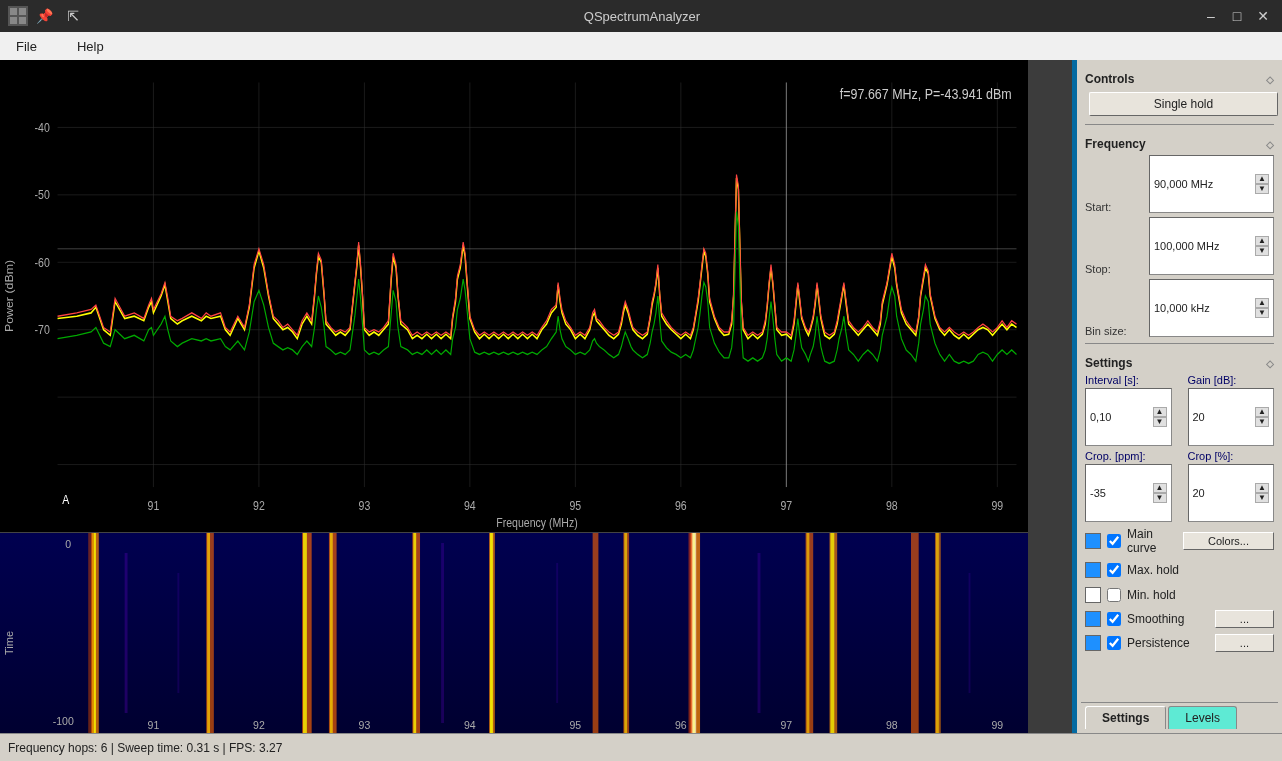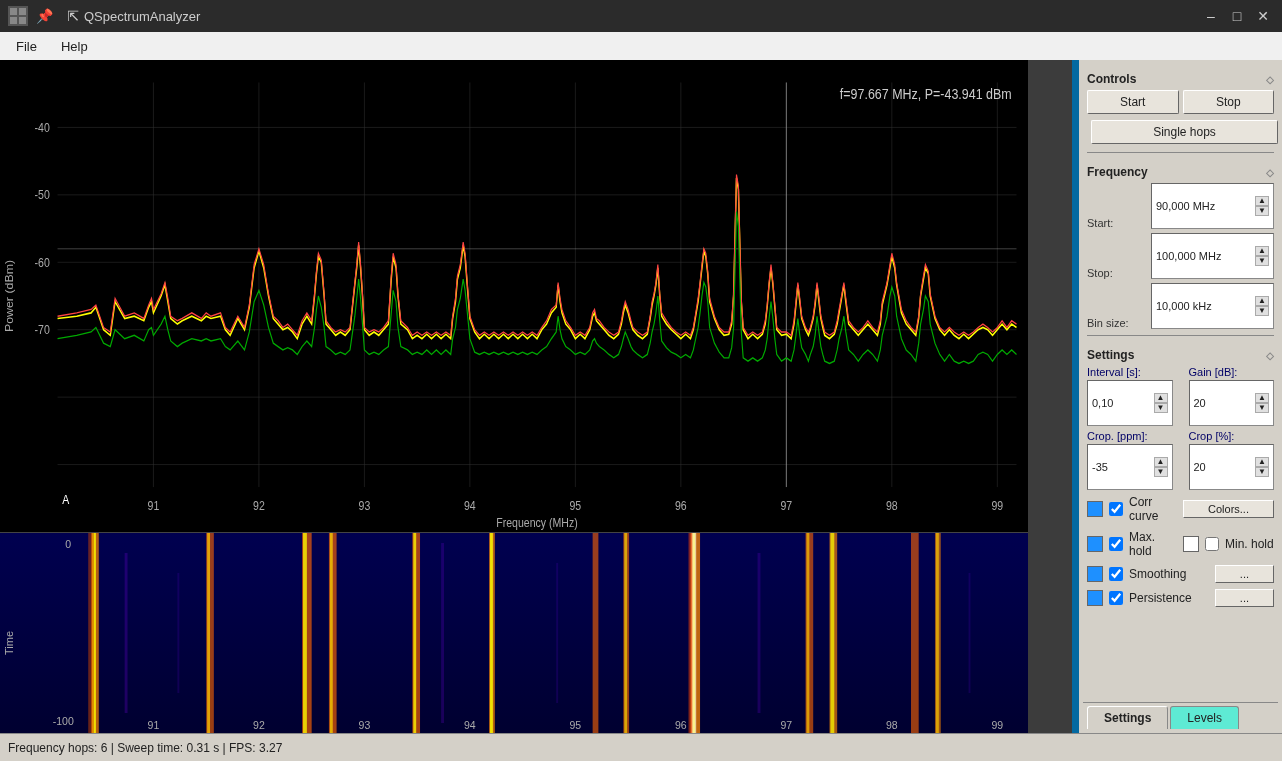--- a/index.html
+++ b/index.html
@@ -9,38 +9,38 @@
     #titlebar {
       background: #2b2b2b;
       height: 32px;
       display: flex;
       align-items: center;
       justify-content: space-between;
       padding: 0 8px;
       user-select: none;
     }
     #titlebar-left { display: flex; align-items: center; gap: 6px; }
-    #titlebar-center { flex: 1; color: #ccc; font-size: 13px; }
+    #titlebar-center { flex: 1; text-align: center; color: #ccc; font-size: 13px; }
     #titlebar-right { display: flex; align-items: center; gap: 4px; }
     .title-btn {
       width: 22px; height: 22px;
       border: none; background: transparent; color: #ccc;
       cursor: pointer; font-size: 14px; display: flex; align-items: center; justify-content: center;
       border-radius: 3px;
     }
     .app-icon { width: 20px; height: 20px; background: #555; display: flex; align-items: center; justify-content: center; }
 
     
     #menubar {
       background: #f0f0f0;
       height: 28px;
       display: flex;
       align-items: center;
       padding: 0 8px;
-      gap: 8px;
+      gap: 24px;
       color: #222;
     }
     .menu-item {
       padding: 3px 8px;
       cursor: pointer;
       font-size: 13px;
       border-radius: 2px;
     }
 
     
@@ -70,21 +70,21 @@
     #waterfall-plot {
       height: 200px;
       position: relative;
       background: #000040;
     }
 
     
     #controls-panel {
       width: 210px;
       background: #d4d0c8;
-      border-left: 7px solid #0369a1;
+      border-left: 5px solid #0369a1;
       display: flex;
       flex-direction: column;
       overflow-y: auto;
       padding: 4px;
       margin-left: 44px;
     }
 
     .section-header {
       display: flex;
       justify-content: space-between;
@@ -133,21 +133,21 @@
     .field-label {
       color: #333;
       font-size: 11px;
       min-width: 60px;
     }
     .spin-input {
       background: #fff;
       border: 1px solid #888;
       border-top-color: #666;
       border-left-color: #666;
-      padding: 12px 4px;
+      padding: 18px 4px;
       font-size: 11px;
       color: #222;
       flex: 1;
       display: flex;
       align-items: center;
       justify-content: space-between;
     }
     .spin-arrows { display: flex; flex-direction: column; gap: 0; }
     .spin-arrow {
       font-size: 8px;
@@ -501,27 +501,23 @@
     </div>
   </div>
 
   <div id="controls-panel">
 
     <div class="section-header">
       <span>Controls</span>
       <span class="diamond">◇</span>
     </div>
 
-    <div class="btn-row">
-      <button class="ctrl-btn">Start</button>
-      <button class="ctrl-btn">Stop</button>
-    </div>
 
     <div style="padding: 2px 4px;">
-      <button class="ctrl-btn full-btn" style="width:100%;">Single hops</button>
+      <button class="ctrl-btn full-btn" style="width:100%;">Single hold</button>
     </div>
 
     <div class="sep"></div>
 
     <div class="section-header">
       <span>Frequency</span>
       <span class="diamond">◇</span>
     </div>
 
     <div class="field-row">
@@ -606,25 +602,25 @@
             <div class="spin-arrow">▲</div>
             <div class="spin-arrow">▼</div>
           </div>
         </div>
       </div>
     </div>
 
     <div class="checkbox-row">
       <span class="color-swatch" style="background:#1e90ff;"></span>
       <input type="checkbox" checked="" style="">
-      <span class="checkbox-label">Corr curve</span>
+      <span class="checkbox-label">Main curve</span>
       <button class="small-btn">Colors...</button>
     </div>
 
-    <div style="display:flex; padding:2px 4px; gap:5px;">
+    <div style="display:flex; padding:2px 4px; gap:5px;flex-direction:column;">
       <div class="checkbox-row" style="flex:1;padding:2px 0;">
         <span class="color-swatch" style="background:#1e90ff;"></span>
         <input type="checkbox" checked="" style="">
         <span class="checkbox-label">Max. hold</span>
       </div>
       <div class="checkbox-row" style="flex:1;padding:2px 0;justify-content:flex-end;">
         <span class="color-swatch" style="background:#fff;border:1px solid #666;"></span>
         <input type="checkbox" style="">
         <span class="checkbox-label">Min. hold</span>
       </div>

